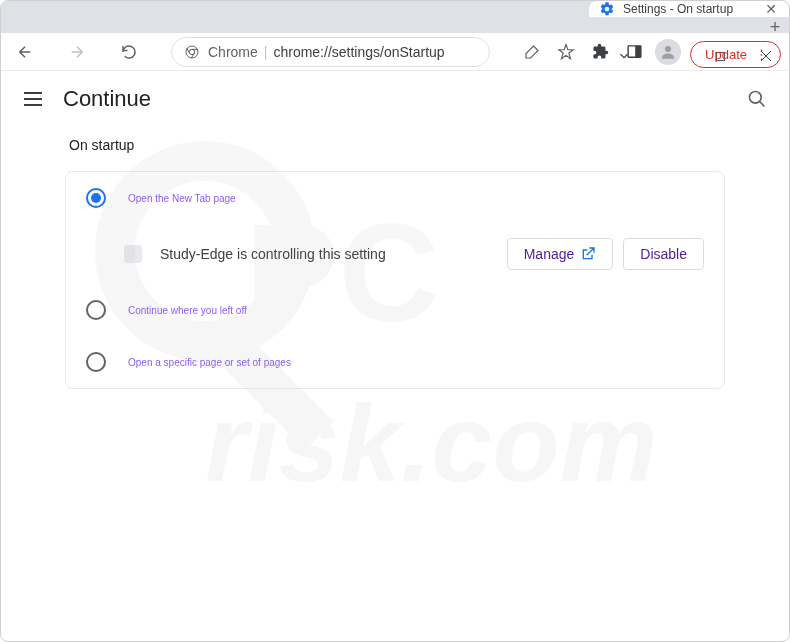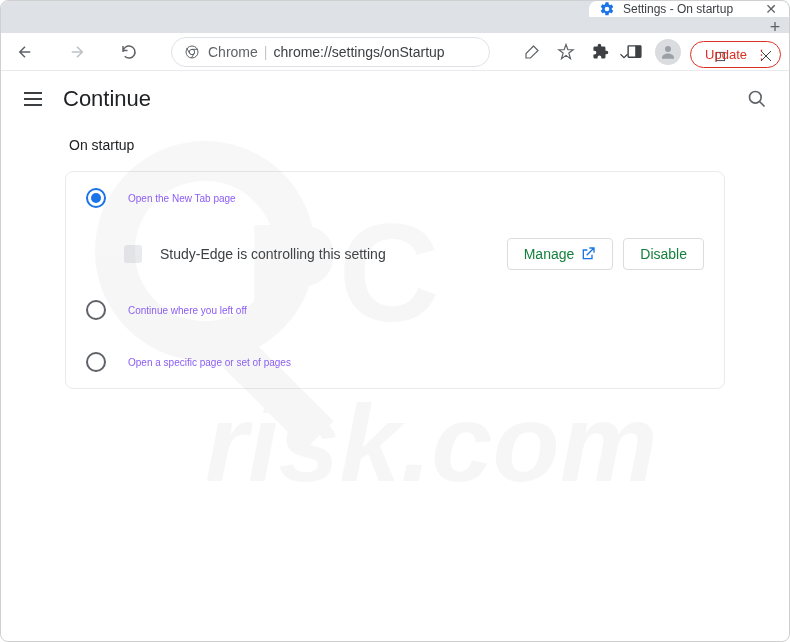--- a/index.html
+++ b/index.html
@@ -43,21 +43,21 @@
 .card { border: 1px solid #e8eaed; border-radius: 8px; background: #fff; }
 .row { display: flex; align-items: center; padding: 16px 20px; min-height: 50px; }
 .row + .row { border-top: none; }
 .sub-row { padding: 14px 20px 14px 58px; display: flex; align-items: center; }
 .radio { width: 20px; height: 20px; border: 2px solid #5f6368; border-radius: 50%; margin-right: 22px; cursor: pointer; position: relative; flex-shrink:0; }
 .radio.selected { border-color: #1a73e8; }
 .radio.selected::after { content: ''; position: absolute; width: 10px; height: 10px; background: #1a73e8; border-radius: 50%; top: 3px; left: 3px; }
 .row-label { font-size: 10px; color: #8b5cf6; }
 .ext-icon { width: 18px; height: 18px; margin-right: 18px; background: #e8eaed; border-radius: 3px; flex-shrink:0; }
 .ext-text { font-size: 14px; color: #3c4043; flex: 1; }
-.btn { border: 1px solid #dadce0; background: #fff; color: #15803d; font-size: 14px; padding: 7px 16px; border-radius: 4px; cursor: pointer; display: flex; align-items: center; gap: 6px; }
+.btn { border: 1px solid #dadce0; background: #fff; color: #4c1d95; font-size: 14px; padding: 7px 16px; border-radius: 4px; cursor: pointer; display: flex; align-items: center; gap: 6px; }
 .btn + .btn { margin-left: 10px; }
 .launch-icon { width: 16px; height: 16px; }
 
 
 .watermark { position: absolute; top: 50%; left: 50%; transform: translate(-50%, -50%); width: 680px; opacity: 0.08; pointer-events: none; }
 </style>
 </head>
 <body>
 
 <svg class="watermark" viewBox="0 0 680 400">

